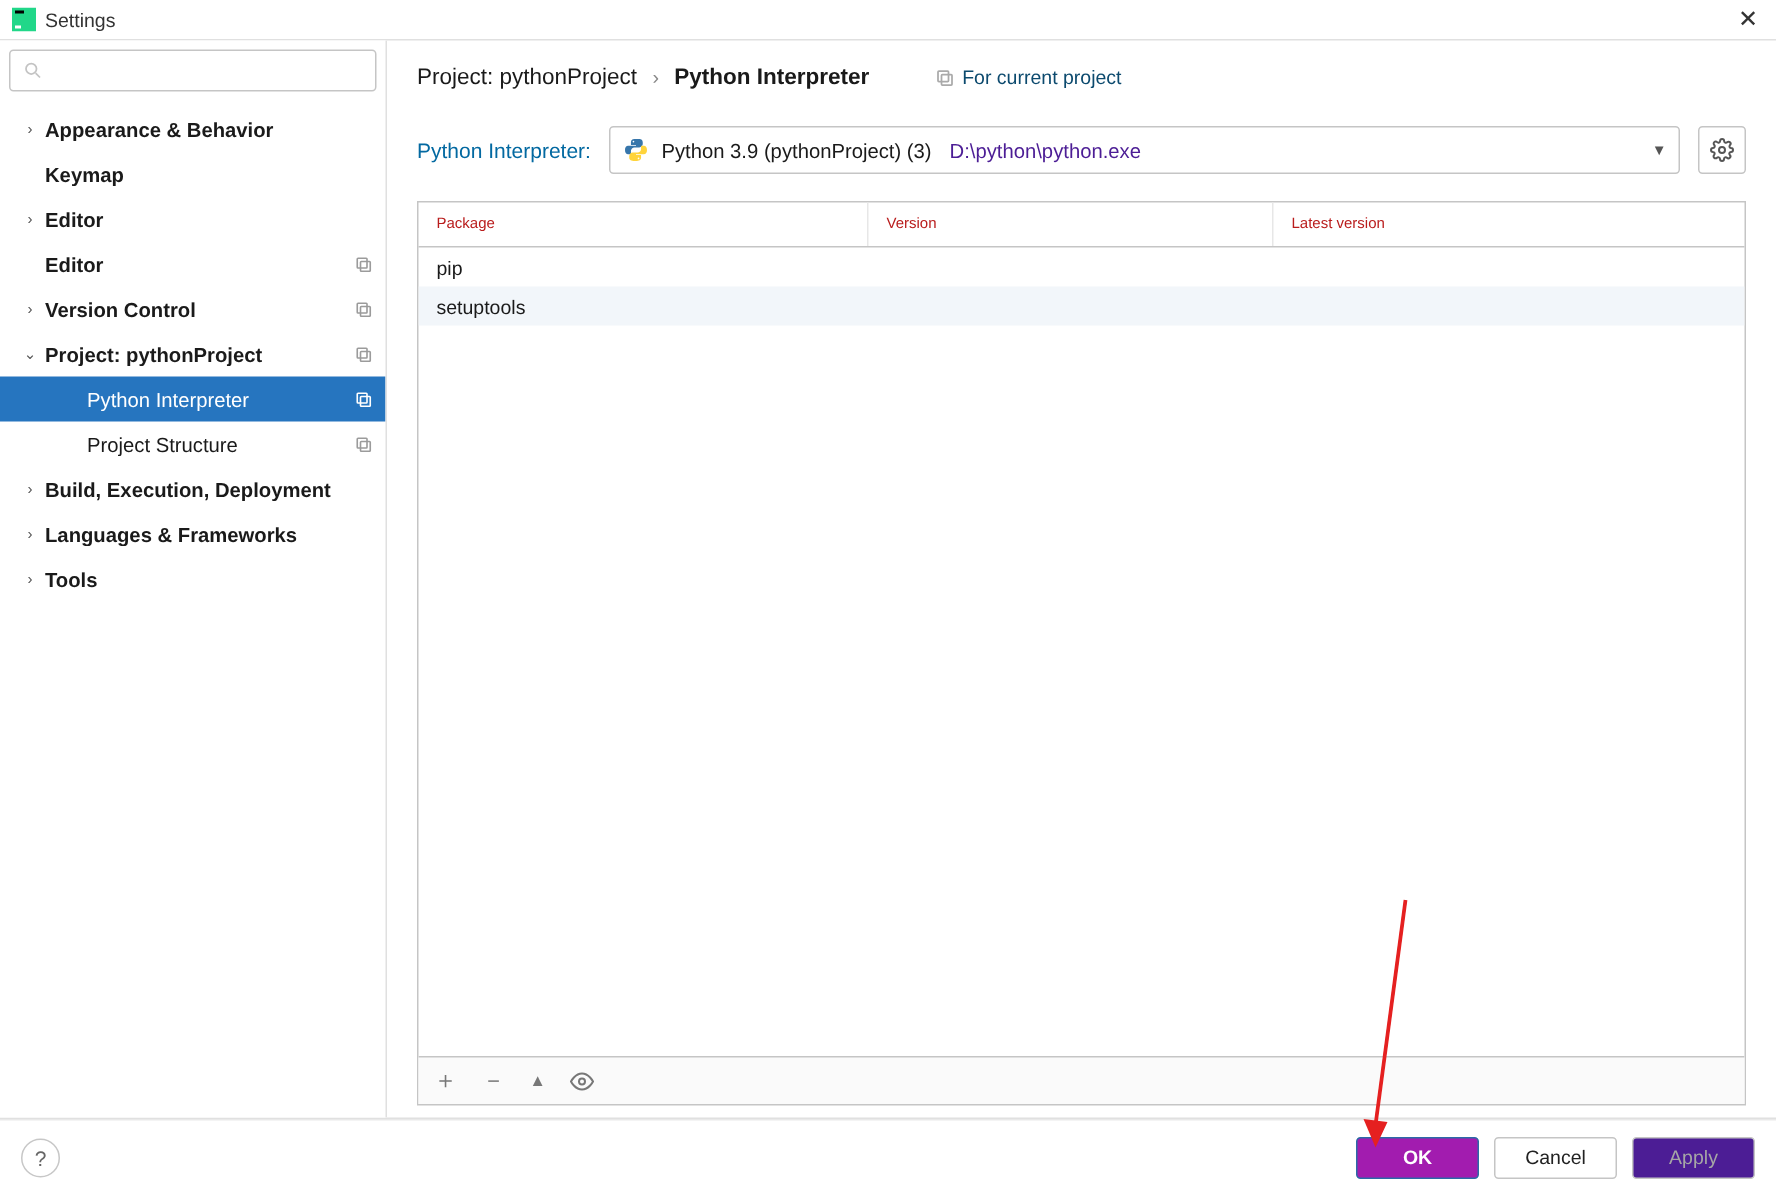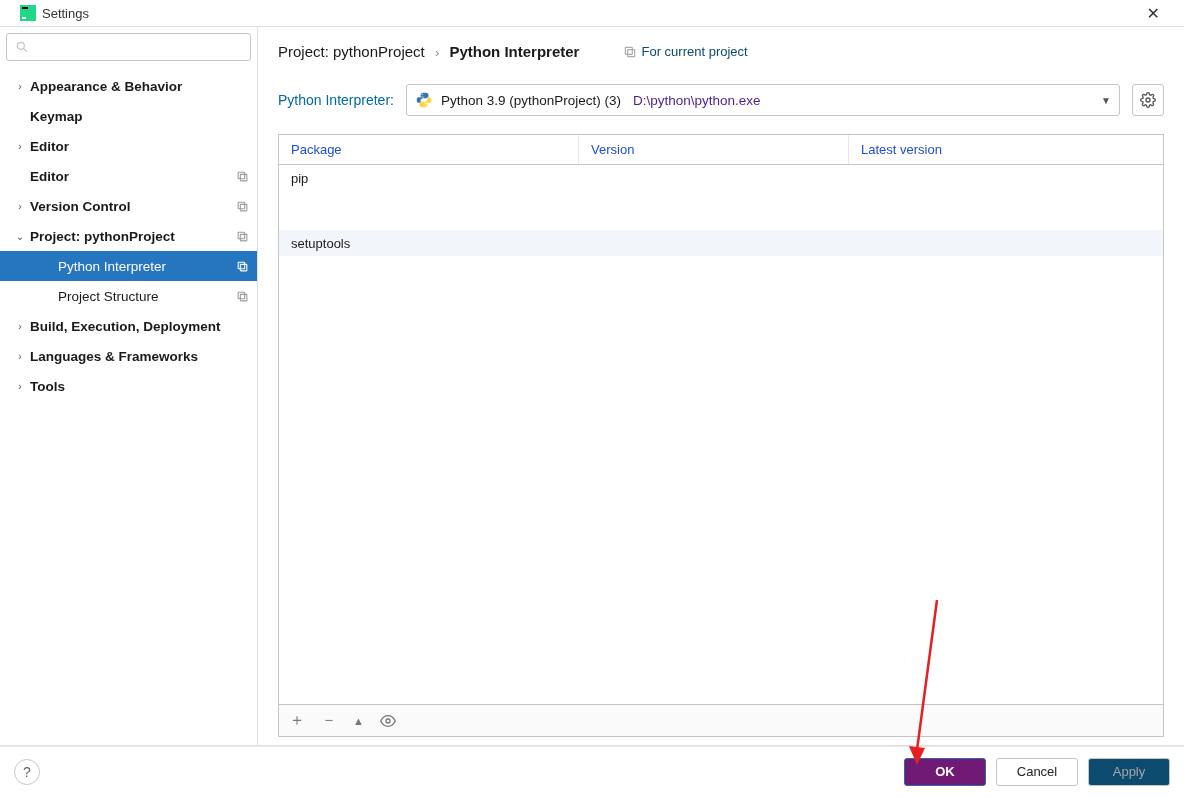--- a/index.html
+++ b/index.html
@@ -1,19 +1,19 @@
 <!DOCTYPE html>
 <html><head>
 <meta charset="utf-8">
 <style>
   * { box-sizing: border-box; margin: 0; padding: 0; font-family: "Segoe UI", Arial, sans-serif; }
   body { width: 1184px; height: 798px; background: #fff; color: #1a1a1a; font-size: 13px; overflow: hidden; position: relative; }
 
   
-  .titlebar { height: 26px; display: flex; align-items: center; padding: 0 20px; color: #333; }
+  .titlebar { height: 26px; display: flex; align-items: center; padding: 0 8px; color: #333; }
   .titlebar .app-icon { width: 16px; height: 16px; margin-right: 6px; display:flex; align-items:center; justify-content:center; }
   .titlebar .title { font-size: 13px; }
   .titlebar .spacer { flex: 1; }
   .titlebar .close { font-size: 16px; color: #333; cursor: pointer; padding: 0 4px; }
 
   .main { display: flex; height: 720px; border-top: 1px solid #e0e0e0; border-bottom: 1px solid #e0e0e0;}
   
   
   .sidebar { width: 258px; border-right: 1px solid #e0e0e0; display: flex; flex-direction: column; background:#fff;}
   .search-wrap { padding: 6px; }
@@ -45,41 +45,41 @@
   .interp-select { flex:1; border:1px solid #c5c5c5; border-radius:3px; height:32px; display:flex; align-items:center; padding:0 8px; gap:8px; cursor:pointer; background:#fff;}
   .interp-select .py-icon { display:flex; }
   .interp-select .val { font-size:13.5px; }
   .interp-select .val-path { color:#4c1d95; margin-left:4px;}
   .interp-select .dd-arrow { margin-left:auto; color:#555; font-size:10px;}
   .gear-btn { width:32px; height:32px; border:1px solid #c5c5c5; border-radius:3px; display:flex; align-items:center; justify-content:center; cursor:pointer; background:#fff;}
   .gear-btn svg { width:16px; height:16px; color:#555;}
 
   .table-wrap { border:1px solid #c5c5c5; flex:1; display:flex; flex-direction:column; min-height:0; }
   .tbl-head { display:flex; height:30px; border-bottom:1px solid #c5c5c5; }
-  .tbl-head .th { display:flex; align-items:center; padding:0 12px; font-size:13px; color:#1d4ed8; border-right:1px solid #e7e7e7;}
+  .tbl-head .th { display:flex; align-items:center; padding:0 12px; font-size:10px; color:#b91c1c; border-right:1px solid #e7e7e7;}
   .tbl-head .th:last-child{border-right:none;}
   .c-pkg { width:300px; }
   .c-ver { width:270px; }
   .c-lat { flex:1; }
   .tbl-body { flex:1; overflow:auto; }
   .tbl-row { display:flex; height:26px; align-items:center; }
-  .tbl-row.alt { background:#f2f6fa;margin-top:39px; }
+  .tbl-row.alt { background:#f2f6fa; }
   .tbl-row .td { padding:0 12px; font-size:13px; }
   .tbl-toolbar { height:32px; border-top:1px solid #c5c5c5; display:flex; align-items:center; padding:0 10px; gap:16px; background:#fafafa;}
   .tbl-toolbar .tb-btn { color:#777; cursor:pointer; display:flex; align-items:center; font-size:16px; }
   .tbl-toolbar .tb-btn.tri { font-size:11px; }
   .tbl-toolbar .tb-btn svg { width:16px; height:16px; }
 
   
   .footer { height:50px; display:flex; align-items:center; padding: 0 14px; border-top:1px solid #e9e9e9; }
   .help-btn { width:26px; height:26px; border:1px solid #c7c7c7; border-radius:50%; display:flex; align-items:center; justify-content:center; color:#666; font-size:14px; cursor:pointer;}
   .footer .spacer { flex:1; }
   .footer .btn { min-width:82px; height:28px; border:1px solid #c5c5c5; border-radius:3px; margin-left:10px; font-size:13px; background:#fff; cursor:pointer; color:#222; padding:0 14px;}
-  .footer .btn.primary { background:#701a75; border-color:#2b6aa7; color:#fff; font-weight:600;}
-  .footer .btn.disabled { color:#a6a6a6; background:#0c4a6e; cursor:default;}
+  .footer .btn.primary { background:#a21caf; border-color:#2b6aa7; color:#fff; font-weight:600;}
+  .footer .btn.disabled { color:#a6a6a6; background:#4c1d95; cursor:default;}
 
   
   .red-arrow { position:absolute; left:887px; top:590px; pointer-events:none; }
 </style>
 </head>
 <body>
 
 <div class="titlebar">
   <span class="app-icon">
     <svg viewBox="0 0 16 16">

